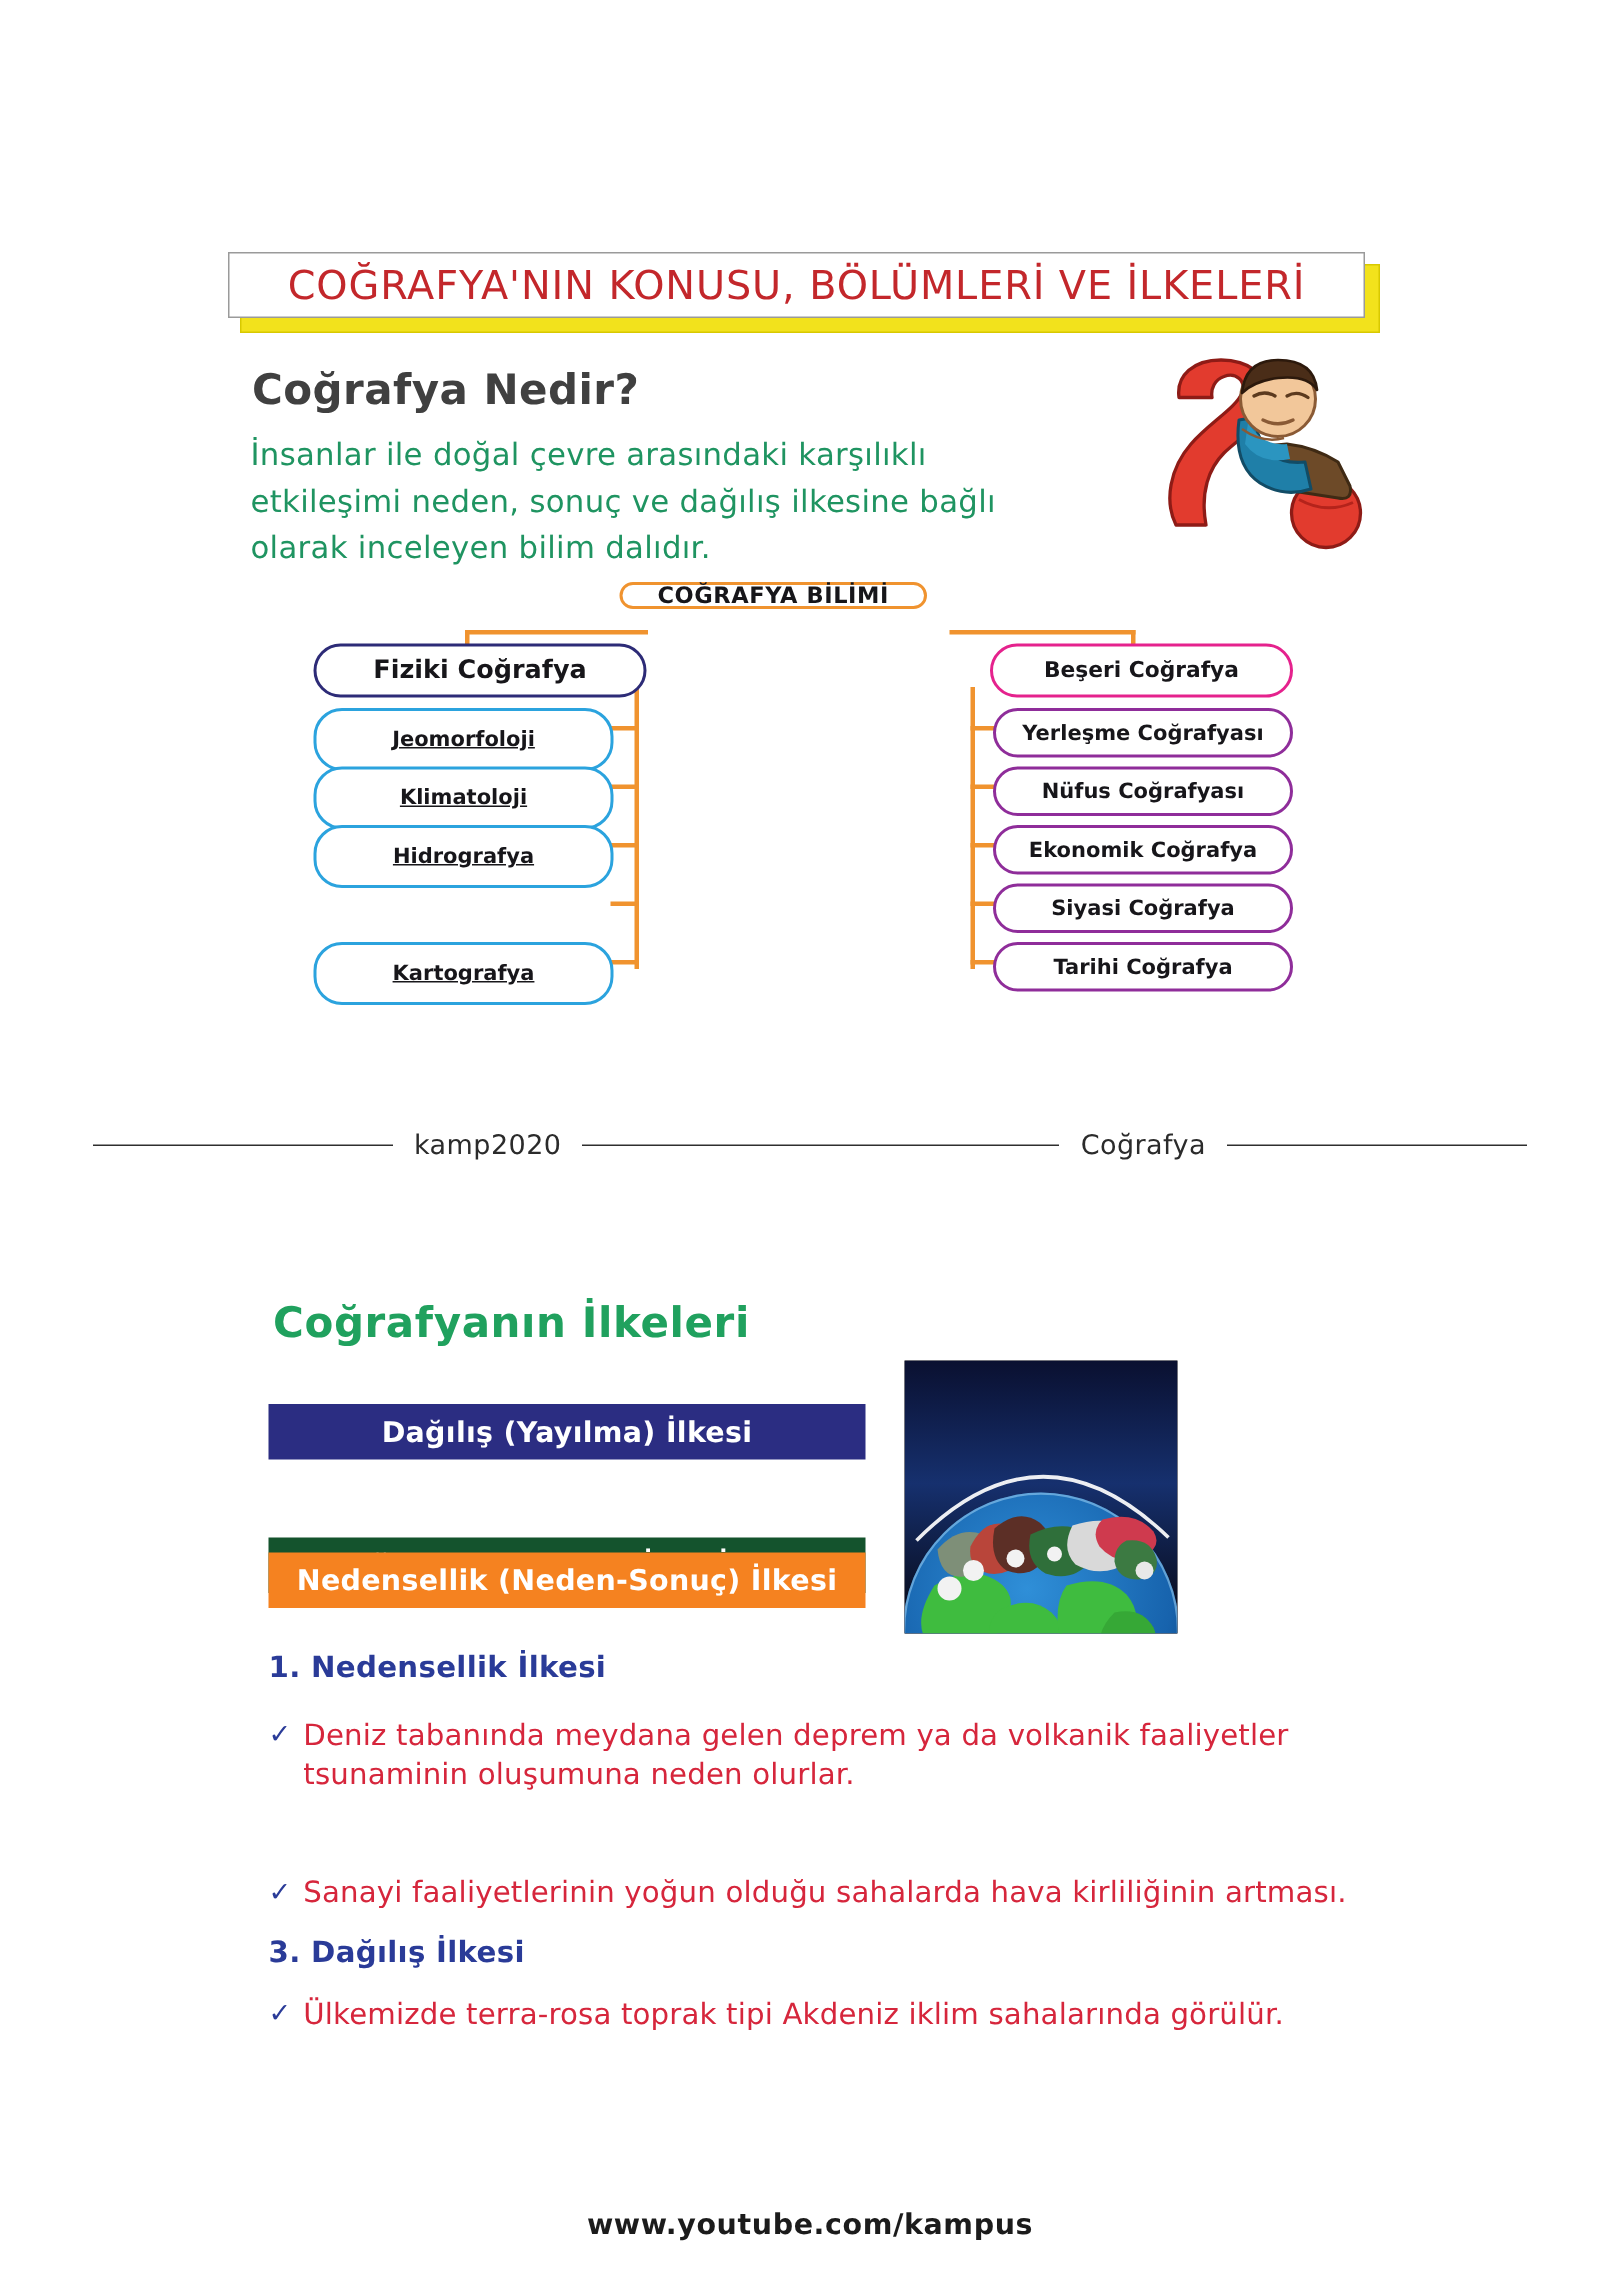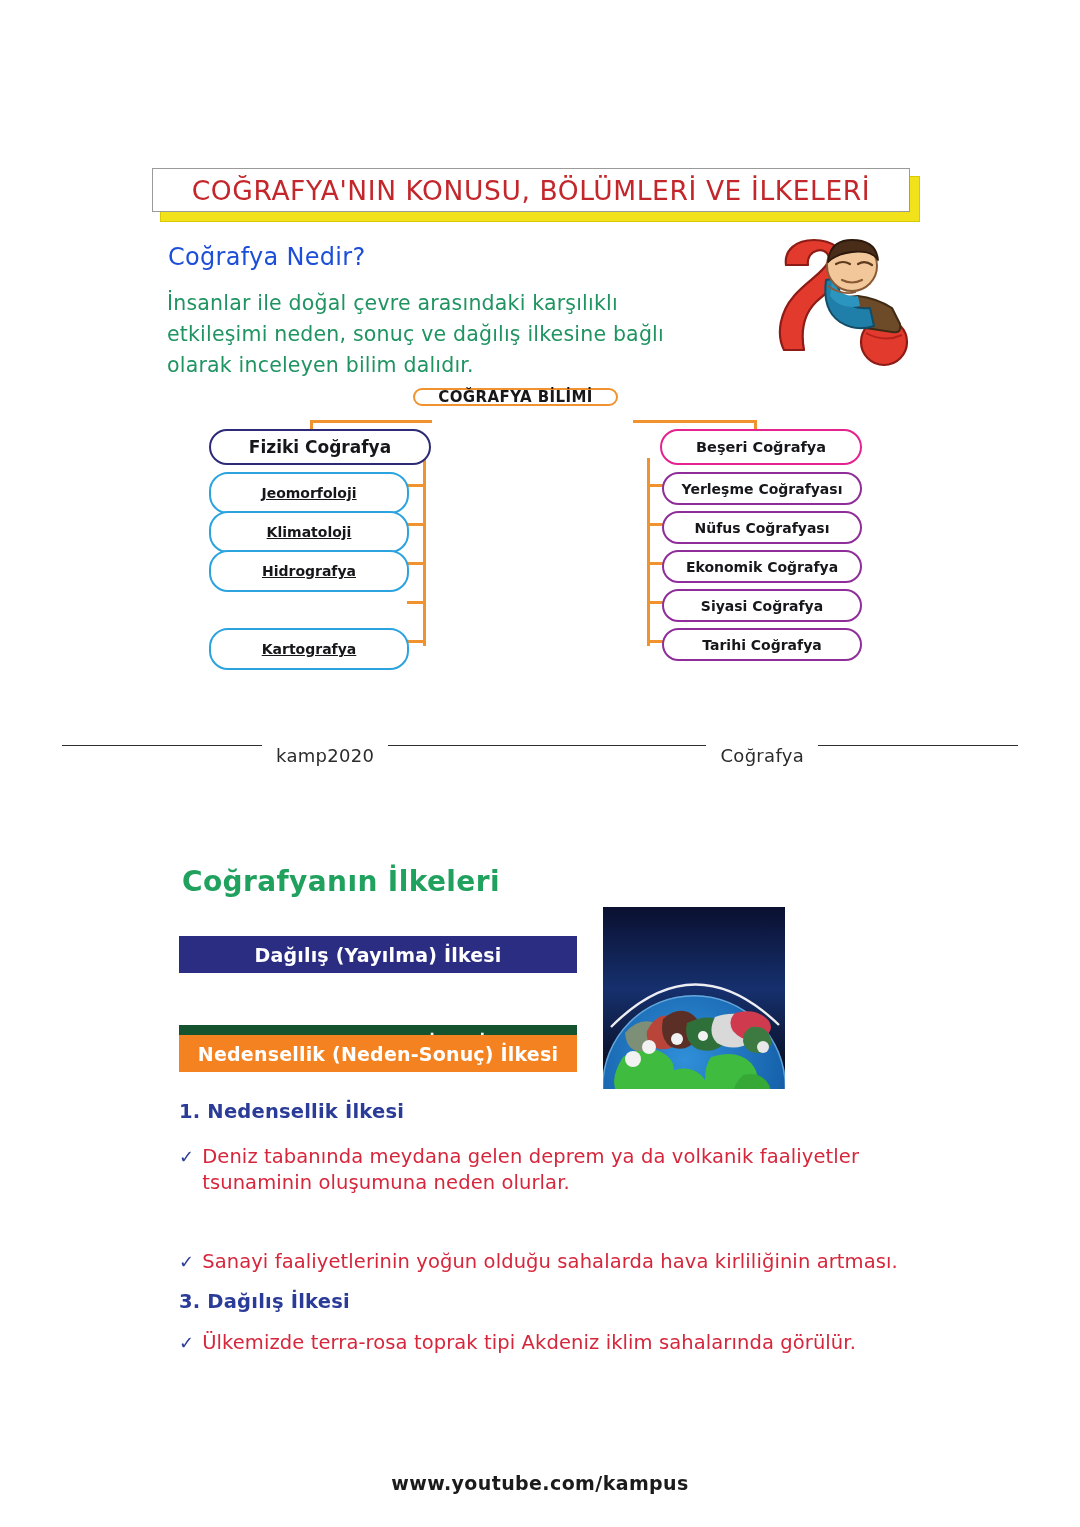--- a/index.html
+++ b/index.html
@@ -60,23 +60,23 @@
     font-weight: 500;
     white-space: nowrap;
     font-family: "DejaVu Sans", sans-serif;
   }
 
   
   .subhead-orange {
     position: absolute;
     left: 168px;
     top: 243px;
-    color: #1d4ed8;
-    font-size: 24px;
-    font-weight: 400;
+    color: #404040;
+    font-size: 28px;
+    font-weight: 700;
     letter-spacing: 0.3px;
   }
 
   
   .intro {
     position: absolute;
     left: 167px;
     top: 288px;
     width: 573px;
     color: #1f9461;
@@ -169,21 +169,21 @@
   }
 
   
   .divider {
     position: absolute;
     left: 62px;
     top: 745px;
     width: 956px;
     height: 36px;
     display: flex;
-    align-items: flex-start;
+    align-items: center;
     gap: 0;
   }
   .divider .rule {
     height: 1px;
     background: #2e2e2e;
     flex: 1 1 auto;
   }
   .divider .lbl {
     color: #2b2b2b;
     font-size: 18px;

